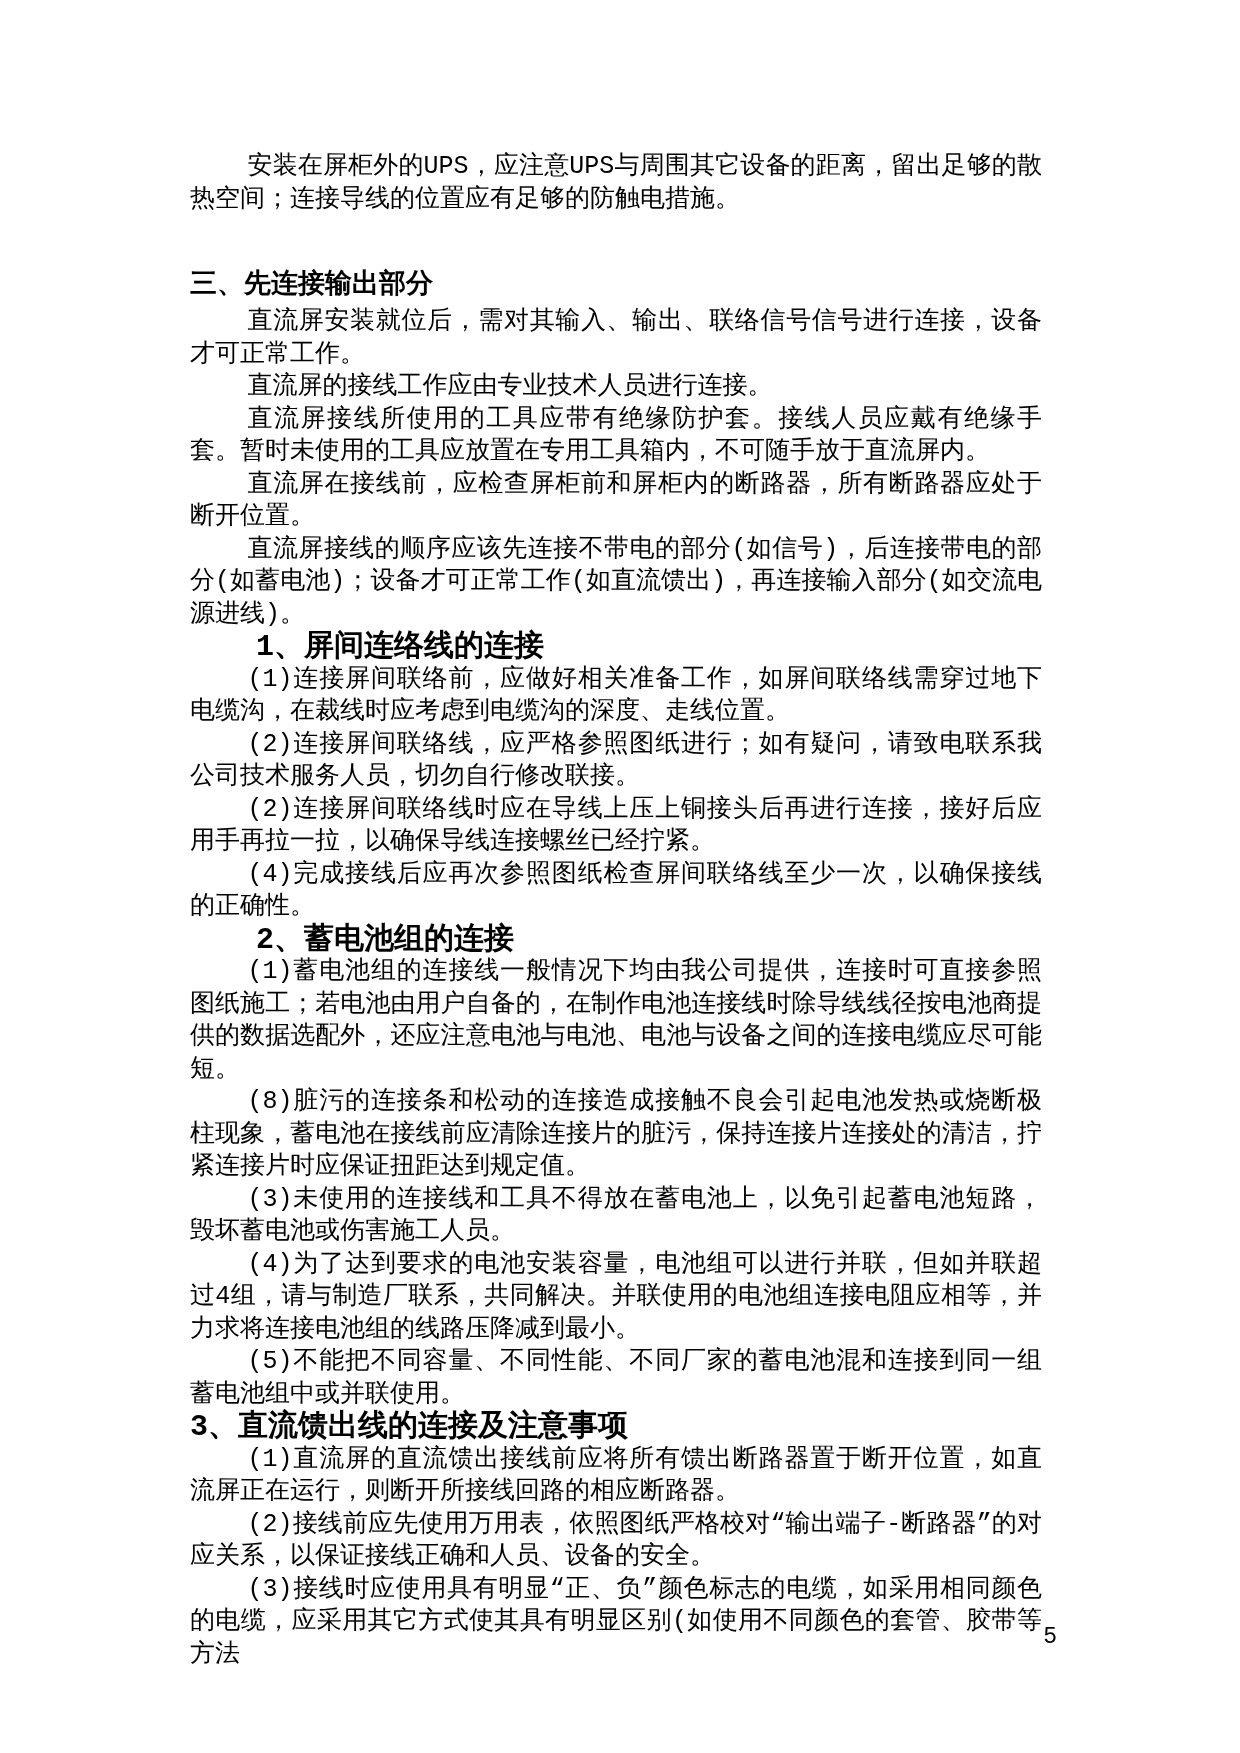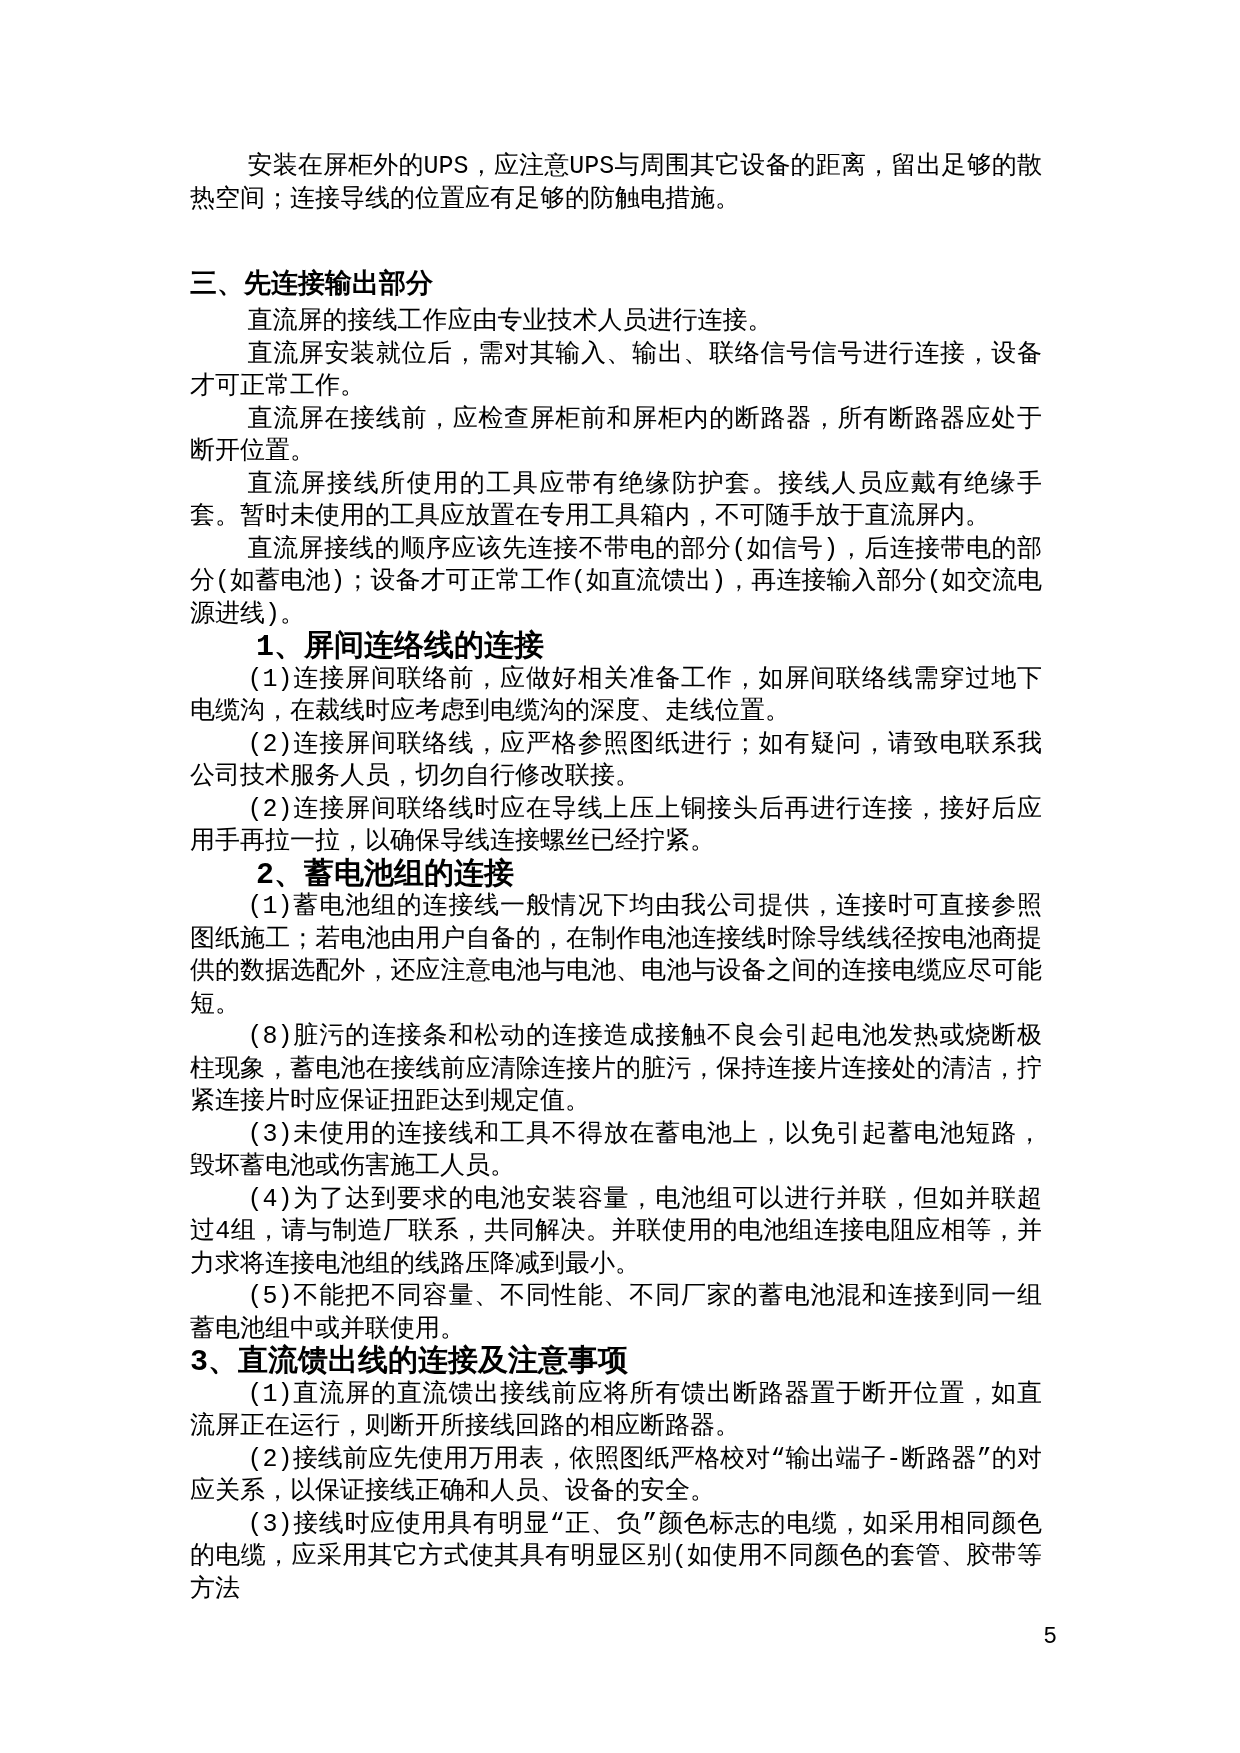--- a/index.html
+++ b/index.html
@@ -62,30 +62,31 @@
 </head>
 <body>
 
 <div class="page">
   <div class="textblock">
 
     <p>安装在屏柜外的UPS，应注意UPS与周围其它设备的距离，留出足够的散热空间；连接导线的位置应有足够的防触电措施。</p>
 
     <h2 class="heading-main">三、先连接输出部分</h2>
 
+    <p>直流屏安装就位后，需对其输入、输出、联络信号信号进行连接，设备才可正常工作。</p>
     <p>直流屏的接线工作应由专业技术人员进行连接。</p>
-    <p>直流屏安装就位后，需对其输入、输出、联络信号信号进行连接，设备才可正常工作。</p>
+    <p>直流屏接线所使用的工具应带有绝缘防护套。接线人员应戴有绝缘手套。暂时未使用的工具应放置在专用工具箱内，不可随手放于直流屏内。</p>
     <p>直流屏在接线前，应检查屏柜前和屏柜内的断路器，所有断路器应处于断开位置。</p>
-    <p>直流屏接线所使用的工具应带有绝缘防护套。接线人员应戴有绝缘手套。暂时未使用的工具应放置在专用工具箱内，不可随手放于直流屏内。</p>
     <p>直流屏接线的顺序应该先连接不带电的部分(如信号)，后连接带电的部分(如蓄电池)；设备才可正常工作(如直流馈出)，再连接输入部分(如交流电源进线)。</p>
 
     <h3 class="heading-sub">1、屏间连络线的连接</h3>
     <p>(1)连接屏间联络前，应做好相关准备工作，如屏间联络线需穿过地下电缆沟，在裁线时应考虑到电缆沟的深度、走线位置。</p>
     <p>(2)连接屏间联络线，应严格参照图纸进行；如有疑问，请致电联系我公司技术服务人员，切勿自行修改联接。</p>
     <p>(2)连接屏间联络线时应在导线上压上铜接头后再进行连接，接好后应用手再拉一拉，以确保导线连接螺丝已经拧紧。</p>
+    <p>(4)完成接线后应再次参照图纸检查屏间联络线至少一次，以确保接线的正确性。</p>
 
     <h3 class="heading-sub">2、蓄电池组的连接</h3>
     <p>(1)蓄电池组的连接线一般情况下均由我公司提供，连接时可直接参照图纸施工；若电池由用户自备的，在制作电池连接线时除导线线径按电池商提供的数据选配外，还应注意电池与电池、电池与设备之间的连接电缆应尽可能短。</p>
     <p>(8)脏污的连接条和松动的连接造成接触不良会引起电池发热或烧断极柱现象，蓄电池在接线前应清除连接片的脏污，保持连接片连接处的清洁，拧紧连接片时应保证扭距达到规定值。</p>
     <p>(3)未使用的连接线和工具不得放在蓄电池上，以免引起蓄电池短路，毁坏蓄电池或伤害施工人员。</p>
     <p>(4)为了达到要求的电池安装容量，电池组可以进行并联，但如并联超过4组，请与制造厂联系，共同解决。并联使用的电池组连接电阻应相等，并力求将连接电池组的线路压降减到最小。</p>
     <p>(5)不能把不同容量、不同性能、不同厂家的蓄电池混和连接到同一组蓄电池组中或并联使用。</p>
 
     <h3 class="heading-sub no-indent">3、直流馈出线的连接及注意事项</h3>
     <p>(1)直流屏的直流馈出接线前应将所有馈出断路器置于断开位置，如直流屏正在运行，则断开所接线回路的相应断路器。</p>

